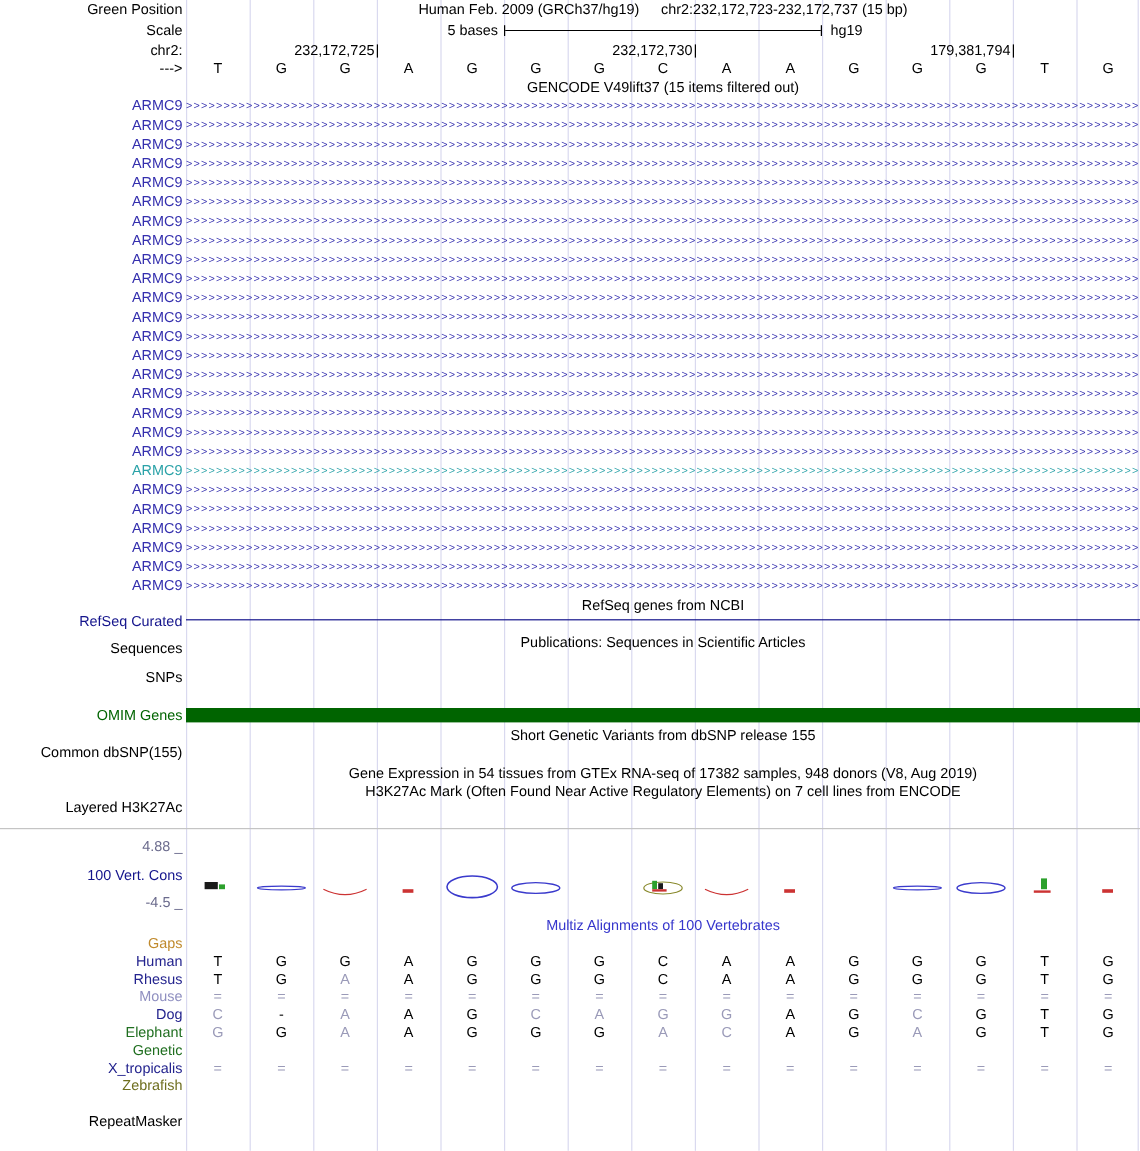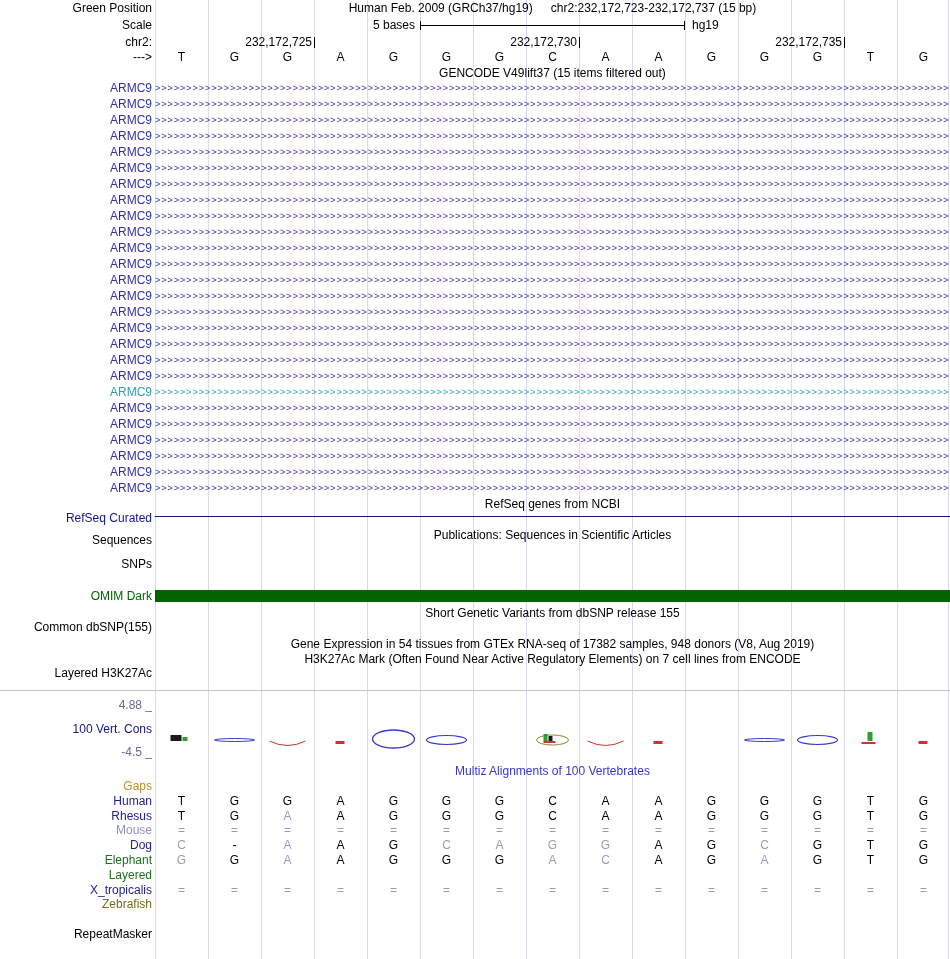--- a/index.html
+++ b/index.html
@@ -67,21 +67,21 @@
   <div class="abs" style="top:19px;left:270px;width:145px;text-align:right">5 bases</div>
   <div id="scale-bar" style="left:420px;top:21px;width:265px"></div>
   <div class="abs" style="top:19px;left:692px">hg19</div>
 
   <div class="lbl" style="top:36px">chr2:</div>
   <div id="ruler">
       <div class="ruler-tick-label" style="left: 195px;">232,172,725</div>
       <div class="ruler-tick" style="left: 314px;"></div>
       <div class="ruler-tick-label" style="left: 460px;">232,172,730</div>
       <div class="ruler-tick" style="left: 579px;"></div>
-      <div class="ruler-tick-label" style="left: 725px;">232,172,735</div>
+      <div class="ruler-tick-label" style="left: 725px;">179,381,794</div>
       <div class="ruler-tick" style="left: 844px;"></div>
     </div>
 
   <div class="lbl" style="top:51px">---&gt;</div>
   <div id="bases">
       <div class="base-cell" style="left: 155px; top: 51px;">T</div>
       <div class="base-cell" style="left: 208px; top: 51px;">G</div>
       <div class="base-cell" style="left: 261px; top: 51px;">G</div>
       <div class="base-cell" style="left: 314px; top: 51px;">A</div>
       <div class="base-cell" style="left: 367px; top: 51px;">G</div>
@@ -100,21 +100,21 @@
   <div class="hdr" style="top:67px">GENCODE V49lift37 (15 items filtered out)</div>
 
   <div class="hdr" style="top:498px">RefSeq genes from NCBI</div>
   <div class="lbl c-refseq" style="top:512px">RefSeq Curated</div>
   <div id="refseq-line" style="top:516px"></div>
 
   <div class="hdr" style="top:529px">Publications: Sequences in Scientific Articles</div>
   <div class="lbl" style="top:534px">Sequences</div>
   <div class="lbl" style="top:558px">SNPs</div>
 
-  <div class="lbl c-omim" style="top:590px">OMIM Dark</div>
+  <div class="lbl c-omim" style="top:590px">OMIM Genes</div>
   <div id="omim-bar" style="top:590px"></div>
 
   <div class="hdr" style="top:607px">Short Genetic Variants from dbSNP release 155</div>
   <div class="lbl" style="top:621px">Common dbSNP(155)</div>
 
   <div class="hdr" style="top:638px">Gene Expression in 54 tissues from GTEx RNA-seq of 17382 samples, 948 donors (V8, Aug 2019)</div>
   <div class="hdr" style="top:653px">H3K27Ac Mark (Often Found Near Active Regulatory Elements) on 7 cell lines from ENCODE</div>
   <div class="lbl" style="top:667px">Layered H3K27Ac</div>
   <div class="sep-line" style="top:690px"></div>
 
@@ -271,21 +271,21 @@
     <div class="tok" style="left: 420px; top: 853px; color: rgb(0, 0, 0);">G</div>
     <div class="tok" style="left: 473px; top: 853px; color: rgb(0, 0, 0);">G</div>
     <div class="tok" style="left: 526px; top: 853px; color: rgb(154, 154, 184);">A</div>
     <div class="tok" style="left: 579px; top: 853px; color: rgb(154, 154, 184);">C</div>
     <div class="tok" style="left: 632px; top: 853px; color: rgb(0, 0, 0);">A</div>
     <div class="tok" style="left: 685px; top: 853px; color: rgb(0, 0, 0);">G</div>
     <div class="tok" style="left: 738px; top: 853px; color: rgb(154, 154, 184);">A</div>
     <div class="tok" style="left: 791px; top: 853px; color: rgb(0, 0, 0);">G</div>
     <div class="tok" style="left: 844px; top: 853px; color: rgb(0, 0, 0);">T</div>
     <div class="tok" style="left: 897px; top: 853px; color: rgb(0, 0, 0);">G</div>
-    <div class="mz-label" style="top: 868px; color: rgb(31, 110, 31);">Layered</div>
+    <div class="mz-label" style="top: 868px; color: rgb(31, 110, 31);">Genetic</div>
     <div class="mz-label" style="top: 883px; color: rgb(35, 35, 142);">X_tropicalis</div>
     <div class="tok" style="left: 155px; top: 883px; color: rgb(154, 154, 184);">=</div>
     <div class="tok" style="left: 208px; top: 883px; color: rgb(154, 154, 184);">=</div>
     <div class="tok" style="left: 261px; top: 883px; color: rgb(154, 154, 184);">=</div>
     <div class="tok" style="left: 314px; top: 883px; color: rgb(154, 154, 184);">=</div>
     <div class="tok" style="left: 367px; top: 883px; color: rgb(154, 154, 184);">=</div>
     <div class="tok" style="left: 420px; top: 883px; color: rgb(154, 154, 184);">=</div>
     <div class="tok" style="left: 473px; top: 883px; color: rgb(154, 154, 184);">=</div>
     <div class="tok" style="left: 526px; top: 883px; color: rgb(154, 154, 184);">=</div>
     <div class="tok" style="left: 579px; top: 883px; color: rgb(154, 154, 184);">=</div>

